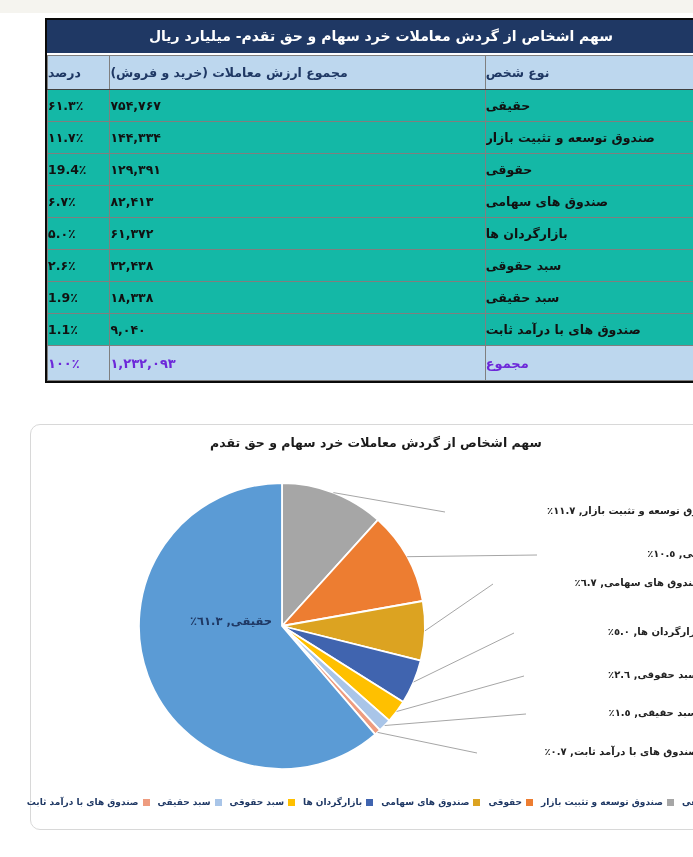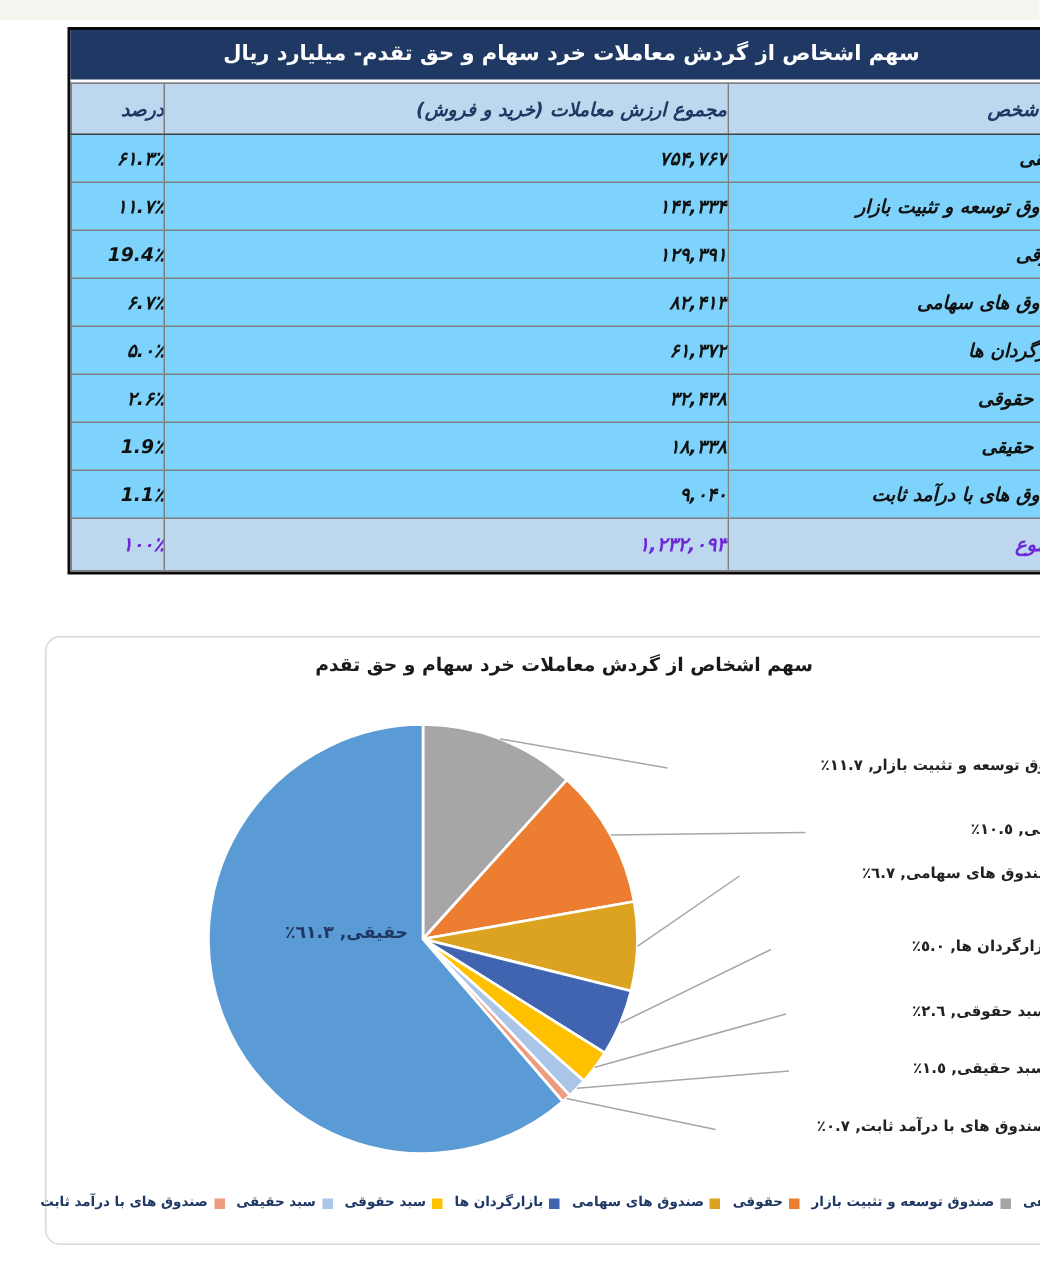--- a/index.html
+++ b/index.html
@@ -16,28 +16,28 @@
   }
   .t-title{
     background:#1F3864;color:#ffffff;font-weight:bold;font-size:14px;
     text-align:center;padding:8px 4px 9px 4px;border-bottom:2px solid #ffffff;
   }
   table.data{width:100%;border-collapse:collapse;table-layout:fixed;}
   table.data col.c-type{width:206px;}
   table.data col.c-value{width:337px;}
   table.data col.c-pct{width:56px;}
   table.data th, table.data td{
-    border:1px solid #7f7f7f;text-align:right;vertical-align:middle;
-    padding:0;height:31px;font-weight:bold;overflow:hidden;white-space:nowrap;font-style:italic;
+    border:1px solid #7f7f7f;text-align:left;vertical-align:middle;
+    padding:0;height:31px;font-weight:bold;overflow:hidden;white-space:nowrap;
   }
   table.data thead th{
     background:#BDD7EE;color:#1F3864;font-size:12.5px;height:33px;
     border-bottom:1px solid #404040;
   }
-  table.data tbody td{color:#111111;font-size:12.5px;background:#7dd3fc;}
+  table.data tbody td{color:#111111;font-size:12.5px;background:#14b8a6;}
   table.data td.num{direction:ltr;}
   table.data tr.total td{
     background:#BDD7EE;color:#6d28d9;font-size:13px;height:34px;
     border-top:1px solid #404040;
   }
 
   
   .chart-card{
     position:absolute;left:30px;top:424px;width:692px;height:406px;
     background:#ffffff;border:1.5px solid #D8D8D8;border-radius:10px;

